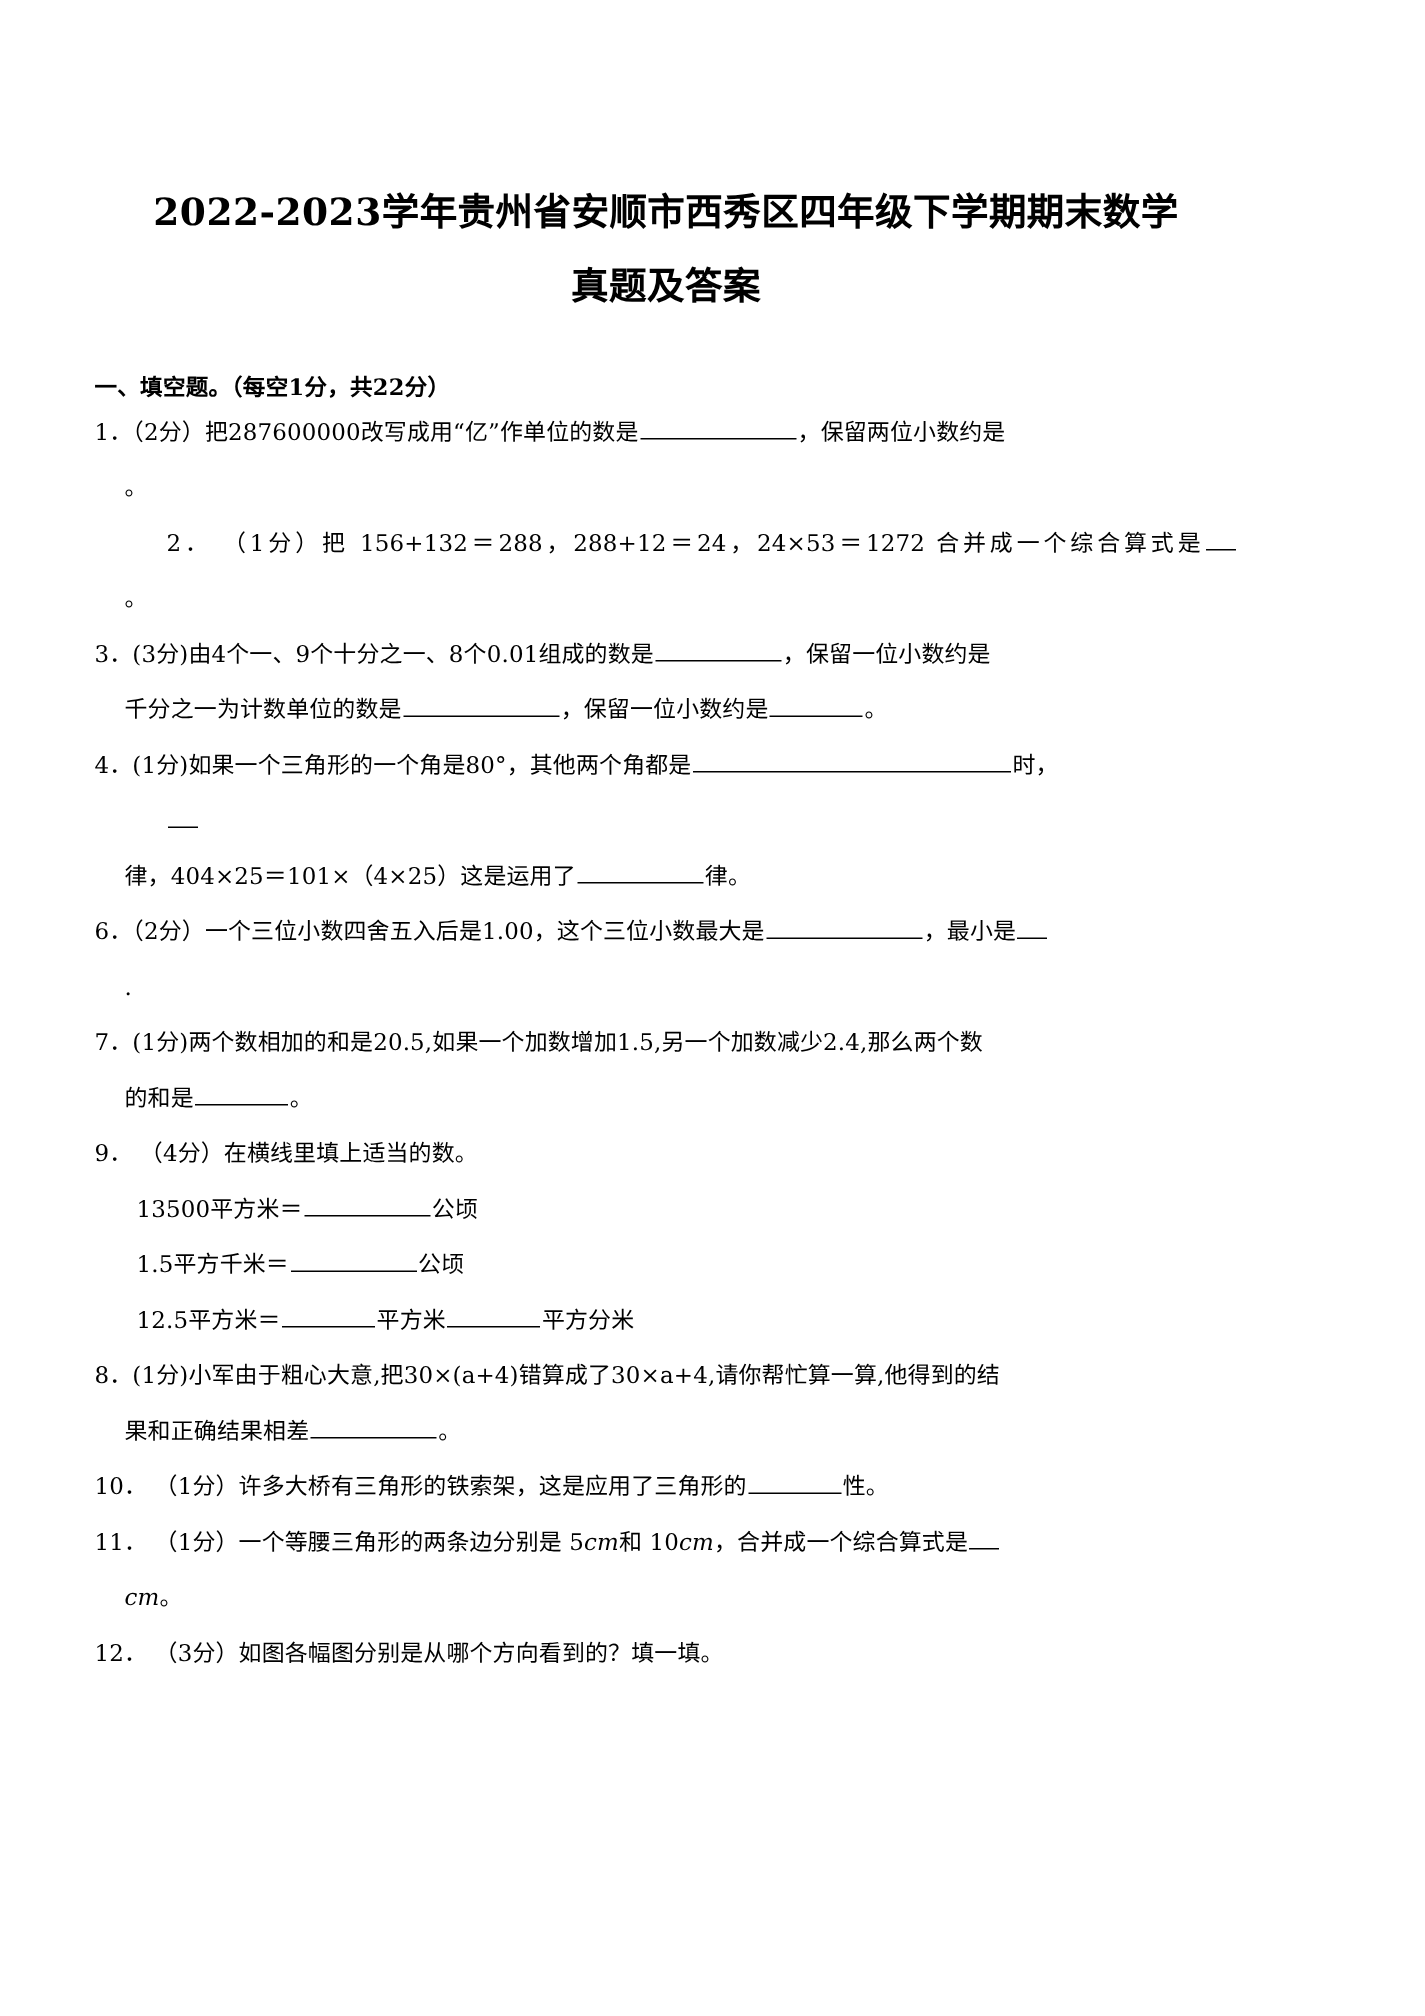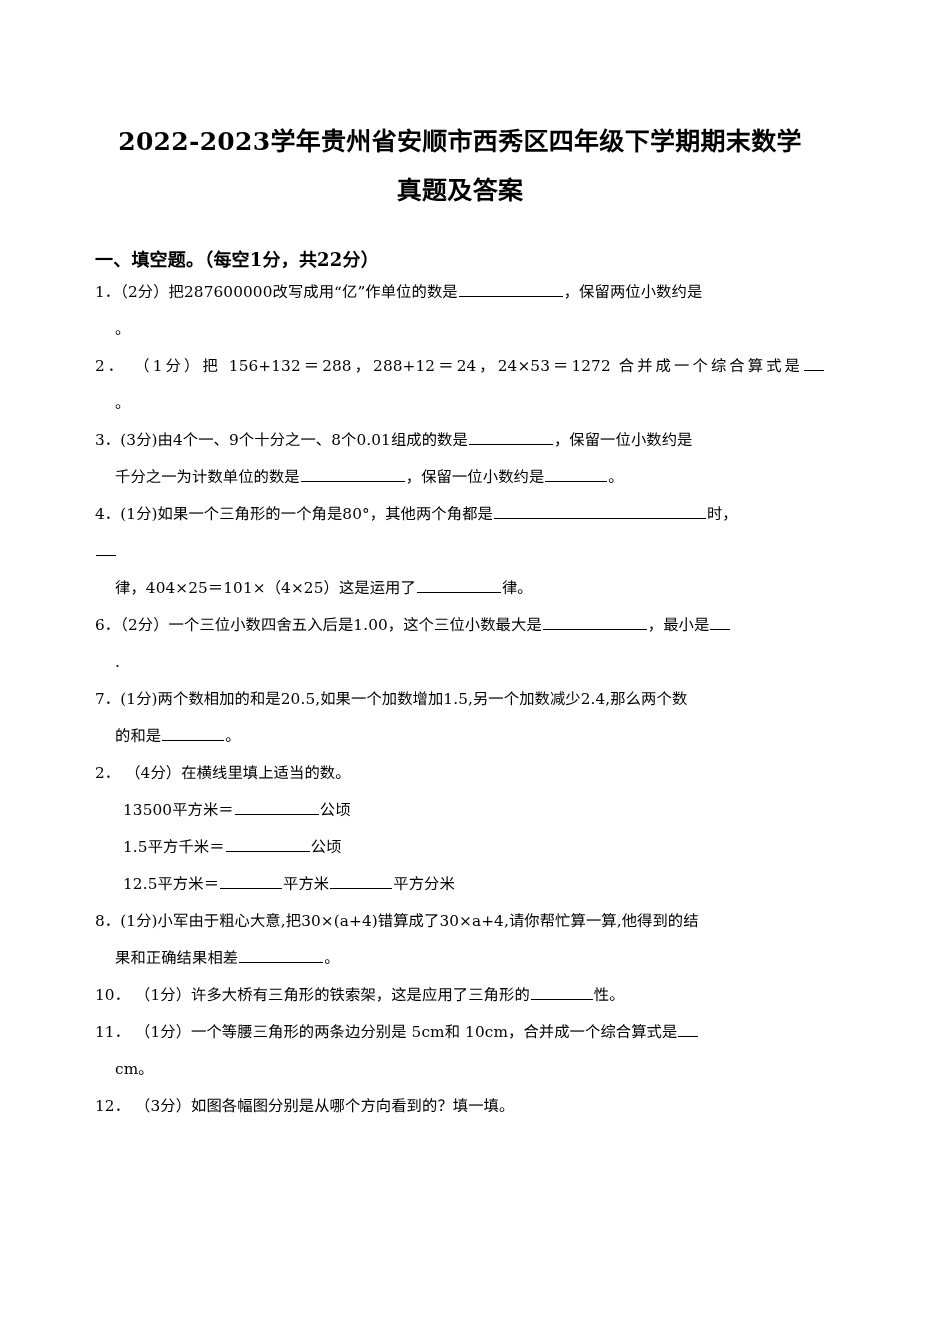--- a/index.html
+++ b/index.html
@@ -16,40 +16,40 @@
     color: #000000;
     overflow: hidden;
   }
 
   .page {
     position: absolute;
     left: 0; top: 0;
     width: 950px;
     height: 1064px;
     box-sizing: border-box;
-    padding: 0 125px 0 95px;
+    padding: 0 125px 0 63px;
   }
 
   
   .doc-title {
     margin: 0;
     padding-top: 118px;
     font-size: 25px;
     font-weight: bold;
     line-height: 1.95;
     text-align: center;
     letter-spacing: 0.3px;
     font-family: "DejaVu Serif", "Liberation Serif", serif;
   }
   .title-line-2 { display: block; }
 
   
   .section-heading {
     margin: 30px 0 0 0;
-    font-size: 18px;
+    font-size: 15px;
     font-weight: bold;
     line-height: 1.6;
     letter-spacing: 0.2px;
   }
 
   
   .q-list {
     margin: 0;
     padding: 0;
     list-style: none;
@@ -62,38 +62,40 @@
     font-size: 15.3px;
     line-height: 37px;
     letter-spacing: 0.1px;
     white-space: pre-wrap;
     min-height: 37px;
   }
   .q-line.indent { padding-left: 20px; }
   .q-line.justify {
     text-align: justify;
     text-align-last: justify;
+    margin-left: 48px;
   }
   .q-line.sub { padding-left: 28px; }
 
   
   .blank {
     display: inline-block;
     border-bottom: 1px solid #000;
     vertical-align: baseline;
     height: 1.05em;
     margin: 0 1px;
   }
   .blank.xs { width: 20px; }
   .blank.s  { width: 62px; }
   .blank.m  { width: 84px; }
   .blank.l  { width: 104px; }
   .blank.xxl{ width: 212px; }
 
   .unit-italic {
+    font-style: italic;
     font-family: "DejaVu Serif", "Liberation Serif", serif;
   }
 </style>
 </head>
 <body>
 
 <div class="page">
 
   <h1 class="doc-title">
     <span>2022-2023学年贵州省安顺市西秀区四年级下学期期末数学</span>
@@ -132,21 +134,21 @@
       <div class="q-line"><span>6．（2分）一个三位小数四舍五入后是1.00，这个三位小数最大是</span><span class="blank l"></span><span>，最小是</span><span class="blank xs"></span></div>
       <div class="q-line indent"><span>.</span></div>
     </li>
 
     <li class="question">
       <div class="q-line"><span>7．(1分)两个数相加的和是20.5,如果一个加数增加1.5,另一个加数减少2.4,那么两个数</span></div>
       <div class="q-line indent"><span>的和是</span><span class="blank s"></span><span>。</span></div>
     </li>
 
     <li class="question">
-      <div class="q-line"><span>2． （4分）在横线里填上适当的数。</span></div>
+      <div class="q-line"><span>9． （4分）在横线里填上适当的数。</span></div>
       <div class="q-line sub"><span>13500平方米＝</span><span class="blank m"></span><span>公顷</span></div>
       <div class="q-line sub"><span>1.5平方千米＝</span><span class="blank m"></span><span>公顷</span></div>
       <div class="q-line sub"><span>12.5平方米＝</span><span class="blank s"></span><span>平方米</span><span class="blank s"></span><span>平方分米</span></div>
     </li>
 
     <li class="question">
       <div class="q-line"><span>8．(1分)小军由于粗心大意,把30×(a+4)错算成了30×a+4,请你帮忙算一算,他得到的结</span></div>
       <div class="q-line indent"><span>果和正确结果相差</span><span class="blank m"></span><span>。</span></div>
     </li>
 

